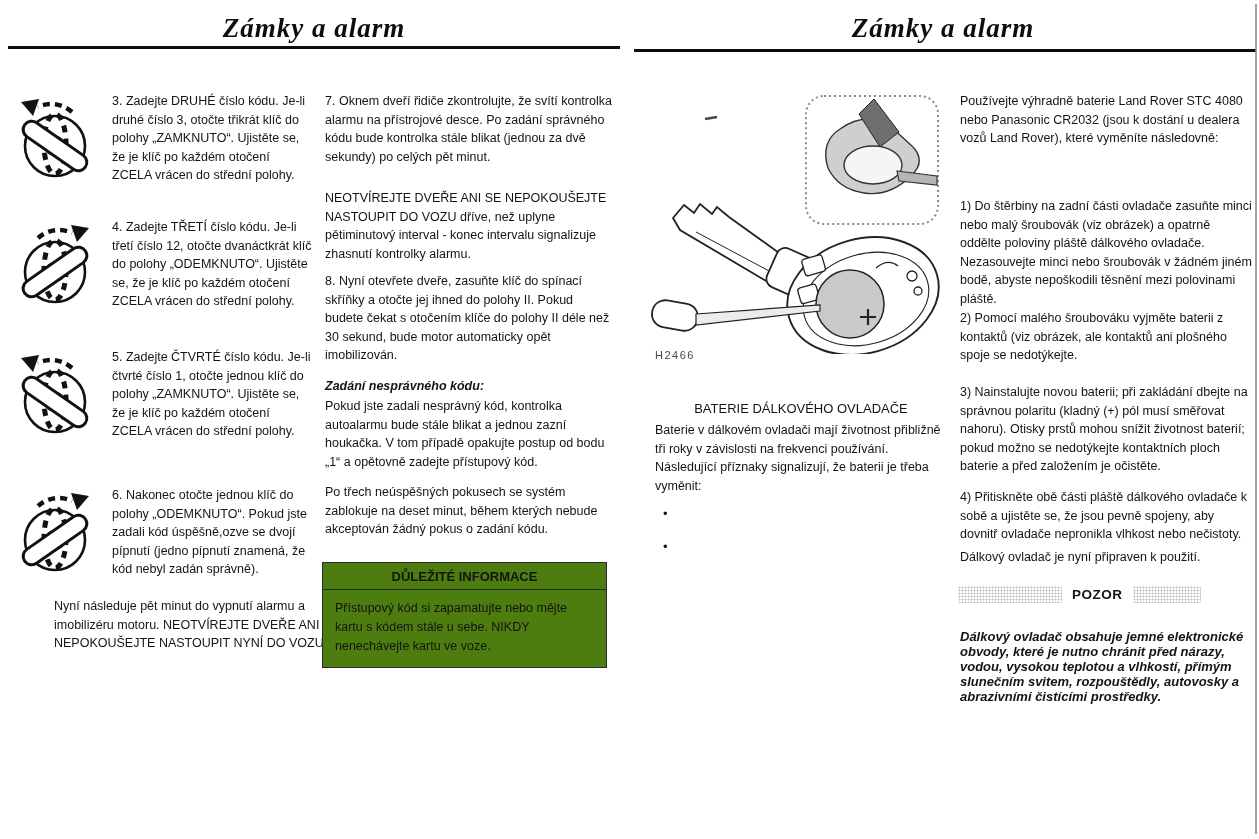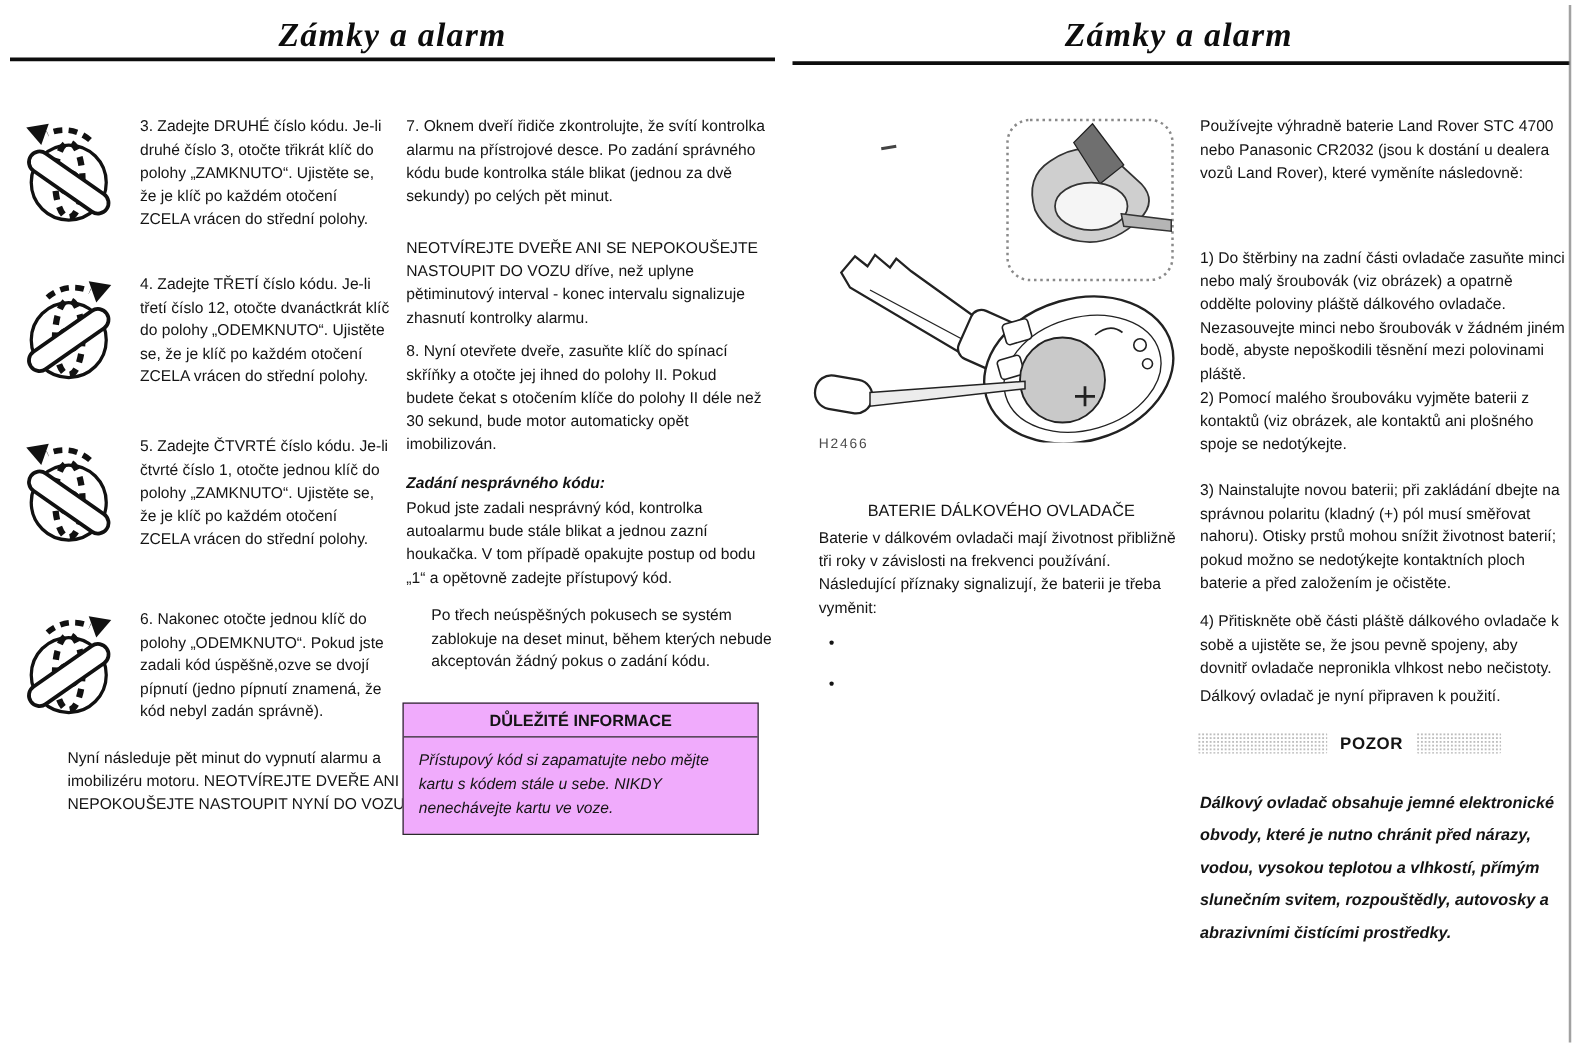--- a/index.html
+++ b/index.html
@@ -11,37 +11,37 @@
   .page-header{
     font-family:"Liberation Serif", serif;font-weight:bold;font-style:italic;
     font-size:27px;text-align:center;letter-spacing:1px;color:#0d0d0d;
   }
   .rule{background:#0d0d0d;height:2.5px;}
   .txt{font-size:12.5px;line-height:18.5px;}
   .b{font-weight:normal;}
   .bi{font-weight:bold;font-style:italic;}
   .figure-label{font-size:11px;color:#4a4a4a;letter-spacing:1.5px;}
   .center{text-align:center;}
-  .infobox{border:1.5px solid #2a2a2a;background:#f0abfc;}
+  .infobox{border:1.5px solid #2a2a2a;background:#4d7c0f;}
   .infobox-title{
     border-bottom:1.5px solid #2a2a2a;text-align:center;font-weight:bold;
     font-size:13px;padding:6px 4px 5px 4px;
   }
-  .infobox-body{padding:9px 12px 11px 12px;font-size:12.5px;line-height:19px;font-style:italic;}
+  .infobox-body{padding:9px 12px 11px 12px;font-size:12.5px;line-height:19px;}
   .bullets{margin:0;padding:0;list-style:none;}
   .bullet-item{display:flex;margin-bottom:14px;}
   .bullet-dot{width:26px;flex:none;font-size:13px;line-height:18.5px;padding-left:8px;}
   .pozor-row{display:flex;align-items:center;gap:10px;}
   .dither{
     height:17px;border-radius:2px;
     background-image:radial-gradient(#9a9a9a 0.9px, rgba(255,255,255,0) 1.1px);
     background-size:3px 3px;opacity:0.65;
   }
   .pozor-label{font-weight:bold;font-size:13.5px;letter-spacing:0.5px;}
-  .caution{font-weight:bold;font-style:italic;font-size:13px;line-height:26px;}
+  .caution{font-weight:bold;font-style:italic;font-size:13px;line-height:15px;}
   .edge-line{width:1.5px;background:#8a8a8a;opacity:0.8;}
   svg{display:block;}
 </style>
 </head>
 <body>
 
 <div class="abs page-header" style="left:0;top:13px;width:628px;">Zámky a alarm</div>
 <div class="abs rule" style="left:8px;top:46px;width:612px;"></div>
 
 <div class="abs" style="left:14px;top:94px;width:82px;">
@@ -106,21 +106,21 @@
 
 <div class="abs txt" style="left:325px;top:92px;width:288px;">
   <span class="b">7.</span><span> Oknem dveří řidiče zkontrolujte, že svítí kontrolka alarmu na přístrojové desce. Po zadání správného kódu bude kontrolka stále blikat (jednou za dvě sekundy) po celých pět minut.</span>
 </div>
 <div class="abs txt" style="left:325px;top:189px;width:288px;">NEOTVÍREJTE DVEŘE ANI SE NEPOKOUŠEJTE NASTOUPIT DO VOZU dříve, než uplyne pětiminutový interval - konec intervalu signalizuje zhasnutí kontrolky alarmu.</div>
 <div class="abs txt" style="left:325px;top:272px;width:288px;">
   <span class="b">8.</span><span> Nyní otevřete dveře, zasuňte klíč do spínací skříňky a otočte jej ihned do polohy II. Pokud budete čekat s otočením klíče do polohy II déle než 30 sekund, bude motor automaticky opět imobilizován.</span>
 </div>
 <div class="abs txt bi" style="left:325px;top:377px;width:288px;">Zadání nesprávného kódu:</div>
 <div class="abs txt" style="left:325px;top:397px;width:288px;">Pokud jste zadali nesprávný kód, kontrolka autoalarmu bude stále blikat a jednou zazní houkačka. V tom případě opakujte postup od bodu „1“ a opětovně zadejte přístupový kód.</div>
-<div class="abs txt" style="left:325px;top:483px;width:288px;margin-left:20px;">Po třech neúspěšných pokusech se systém zablokuje na deset minut, během kterých nebude akceptován žádný pokus o zadání kódu.</div>
+<div class="abs txt" style="left:325px;top:483px;width:288px;">Po třech neúspěšných pokusech se systém zablokuje na deset minut, během kterých nebude akceptován žádný pokus o zadání kódu.</div>
 
 <div class="abs infobox" style="left:322px;top:562px;width:283px;">
   <div class="infobox-title">DŮLEŽITÉ INFORMACE</div>
   <div class="infobox-body">Přístupový kód si zapamatujte nebo mějte kartu s kódem stále u sebe. NIKDY nenechávejte kartu ve voze.</div>
 </div>
 
 <div class="abs page-header" style="left:630px;top:13px;width:626px;">Zámky a alarm</div>
 <div class="abs rule" style="left:634px;top:49px;width:622px;"></div>
 
 <div class="abs" style="left:650px;top:72px;">
@@ -162,21 +162,21 @@
 
 <ul class="abs bullets txt" style="left:655px;top:505px;width:292px;">
   <li class="bullet-item">
     <span class="bullet-dot">•</span>
   </li>
   <li class="bullet-item">
     <span class="bullet-dot">•</span>
   </li>
 </ul>
 
-<div class="abs txt" style="left:960px;top:92px;width:292px;">Používejte výhradně baterie Land Rover STC 4700 nebo Panasonic CR2032 (jsou k dostání u dealera vozů Land Rover), které vyměníte následovně:</div>
+<div class="abs txt" style="left:960px;top:92px;width:292px;">Používejte výhradně baterie Land Rover STC 4080 nebo Panasonic CR2032 (jsou k dostání u dealera vozů Land Rover), které vyměníte následovně:</div>
 <div class="abs txt" style="left:960px;top:197px;width:292px;">1)  Do štěrbiny na zadní části ovladače zasuňte minci nebo malý šroubovák (viz obrázek) a opatrně oddělte poloviny pláště dálkového ovladače. Nezasouvejte minci nebo šroubovák v žádném jiném bodě, abyste nepoškodili těsnění mezi polovinami pláště.</div>
 <div class="abs txt" style="left:960px;top:309px;width:292px;">2)  Pomocí malého šroubováku vyjměte baterii z kontaktů (viz obrázek, ale kontaktů ani plošného spoje se nedotýkejte.</div>
 <div class="abs txt" style="left:960px;top:383px;width:292px;">3)  Nainstalujte novou baterii; při zakládání dbejte na správnou polaritu (kladný (+) pól musí směřovat nahoru). Otisky prstů mohou snížit životnost baterií; pokud možno se nedotýkejte kontaktních ploch baterie a před založením je očistěte.</div>
 <div class="abs txt" style="left:960px;top:488px;width:292px;">4)  Přitiskněte obě části pláště dálkového ovladače k sobě a ujistěte se, že jsou pevně spojeny, aby dovnitř ovladače nepronikla vlhkost nebo nečistoty.</div>
 <div class="abs txt" style="left:960px;top:548px;width:292px;">Dálkový ovladač je nyní připraven k použití.</div>
 
 <div class="abs pozor-row" style="left:958px;top:586px;width:296px;">
   <span class="dither" style="width:104px;"></span>
   <span class="pozor-label">POZOR</span>
   <span class="dither" style="width:68px;"></span>

